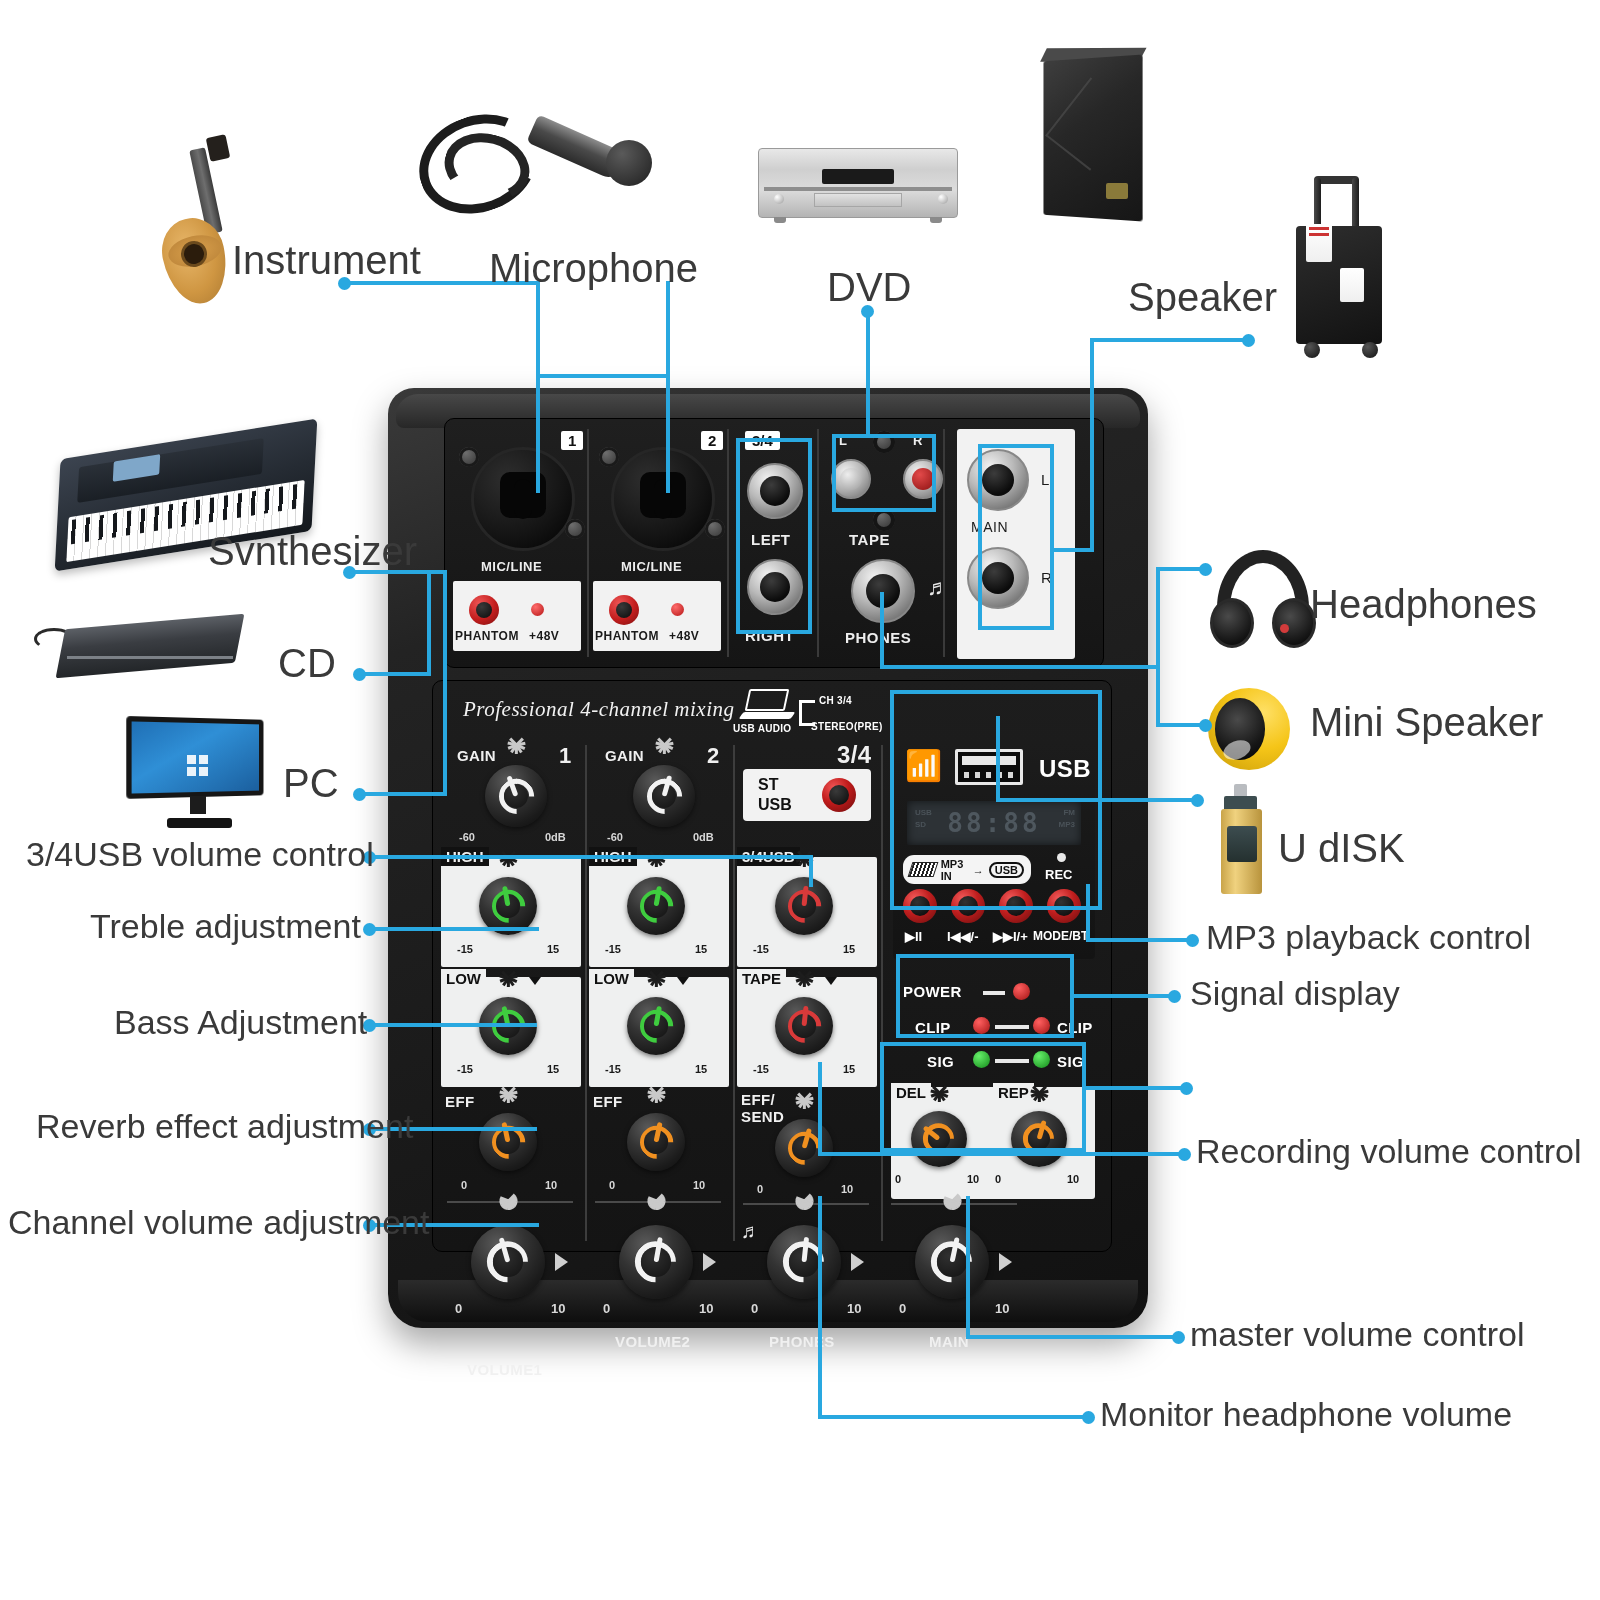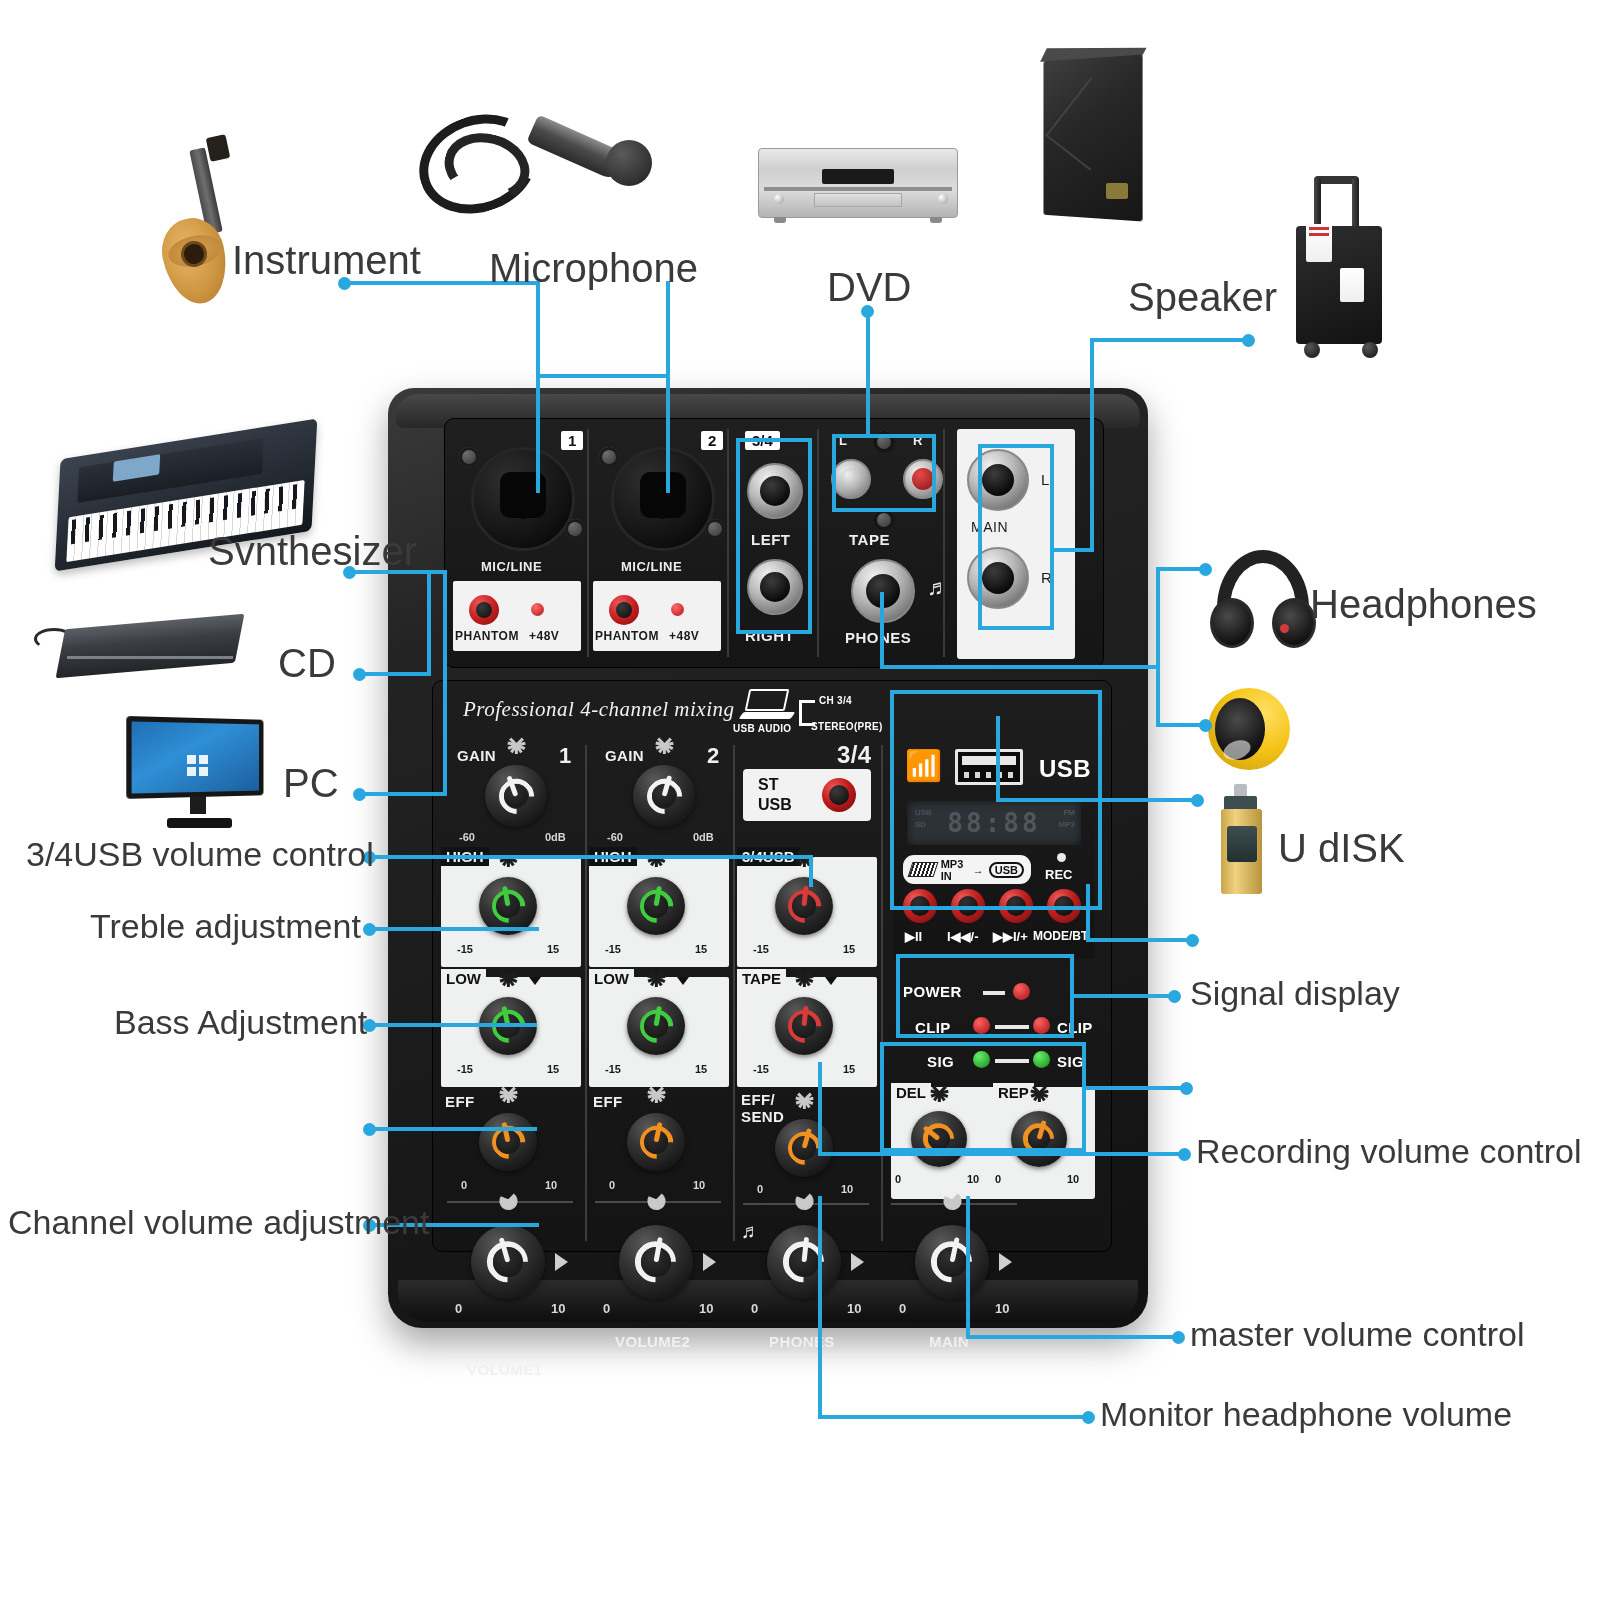--- a/index.html
+++ b/index.html
@@ -1285,25 +1285,28 @@
   <div class="lbl big" style="left:232px;top:238px;">Instrument</div>
   <div class="lbl big" style="left:489px;top:246px;">Microphone</div>
   <div class="lbl big" style="left:827px;top:265px;">DVD</div>
   <div class="lbl big" style="left:1128px;top:275px;">Speaker</div>
 
   <div class="lbl big" style="left:208px;top:529px;">Svnthesizer</div>
   <div class="lbl big" style="left:278px;top:641px;">CD</div>
   <div class="lbl big" style="left:283px;top:761px;">PC</div>
 
   <div class="lbl big" style="left:1310px;top:582px;">Headphones</div>
+  <div class="lbl big" style="left:1310px;top:700px;">Mini Speaker</div>
   <div class="lbl big" style="left:1278px;top:810px;margin-top:16px;">U dISK</div>
 
   <div class="lbl mid" style="left:26px;top:835px;">3/4USB volume control</div>
   <div class="lbl mid" style="left:90px;top:907px;">Treble adjustment</div>
   <div class="lbl mid" style="left:114px;top:1003px;">Bass Adjustment</div>
+  <div class="lbl mid" style="left:36px;top:1107px;">Reverb effect adjustment</div>
   <div class="lbl mid" style="left:8px;top:1203px;">Channel volume adjustment</div>
 
+  <div class="lbl mid" style="left:1206px;top:918px;">MP3 playback control</div>
   <div class="lbl mid" style="left:1190px;top:974px;">Signal display</div>
   <div class="lbl mid" style="left:1196px;top:1132px;">Recording volume control</div>
   <div class="lbl mid" style="left:1190px;top:1315px;">master volume control</div>
   <div class="lbl mid" style="left:1100px;top:1395px;">Monitor headphone volume</div>
 
 </div>
 
 </body></html>

